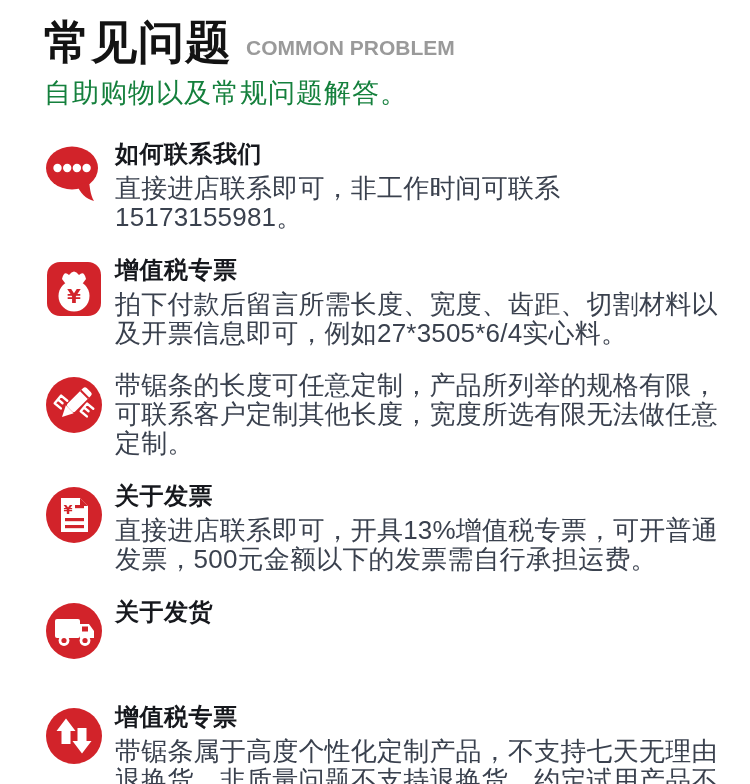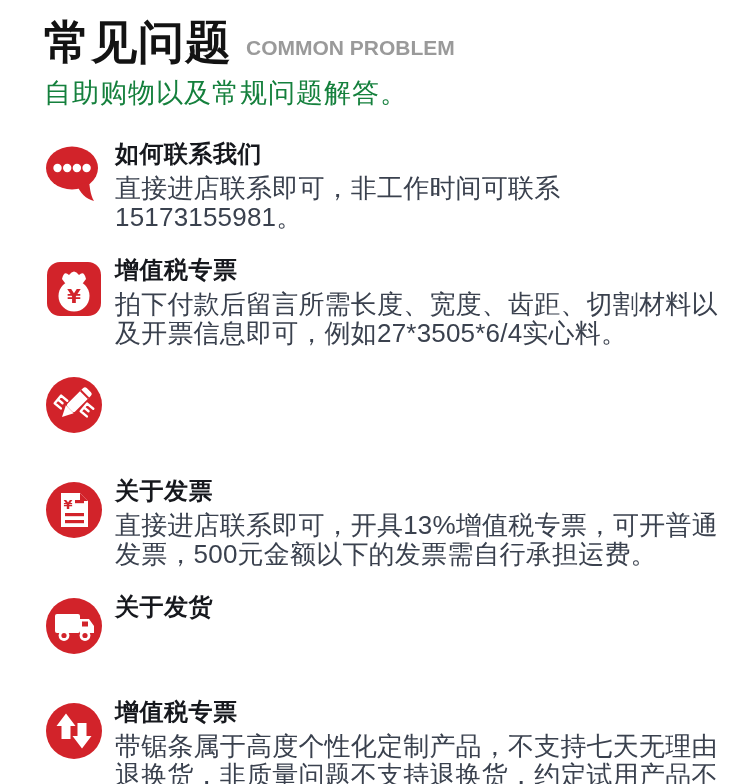--- a/index.html
+++ b/index.html
@@ -139,20 +139,21 @@
             <g transform="rotate(40 17 27)">
               <path d="M13 22 h8 M13 27 h6 M13 32 h8 M13 22 v10"></path>
             </g>
             <g transform="rotate(40 43 35)">
               <path d="M39 30 h8 M39 35 h6 M39 40 h8 M39 30 v10"></path>
             </g>
           </g>
         </svg>
       </span>
       <div class="item-text">
+        <div class="item-body">带锯条的长度可任意定制，产品所列举的规格有限，可联系客户定制其他长度，宽度所选有限无法做任意定制。</div>
       </div>
     </div>
 
     <div class="faq-item">
       <span class="icon-wrap">
         <svg viewBox="0 0 60 60">
           <circle cx="30" cy="30" r="28" fill="#d2232a"></circle>
           <path d="M17 13 h19 l8 8 v26 h-27 z" fill="#ffffff"></path>
           <path d="M36 13 l8 8 h-8 z" fill="#d2232a"></path>
           <text x="24" y="29" text-anchor="middle" font-family="DejaVu Sans, sans-serif" font-size="13" font-weight="bold" fill="#d2232a">¥</text>

